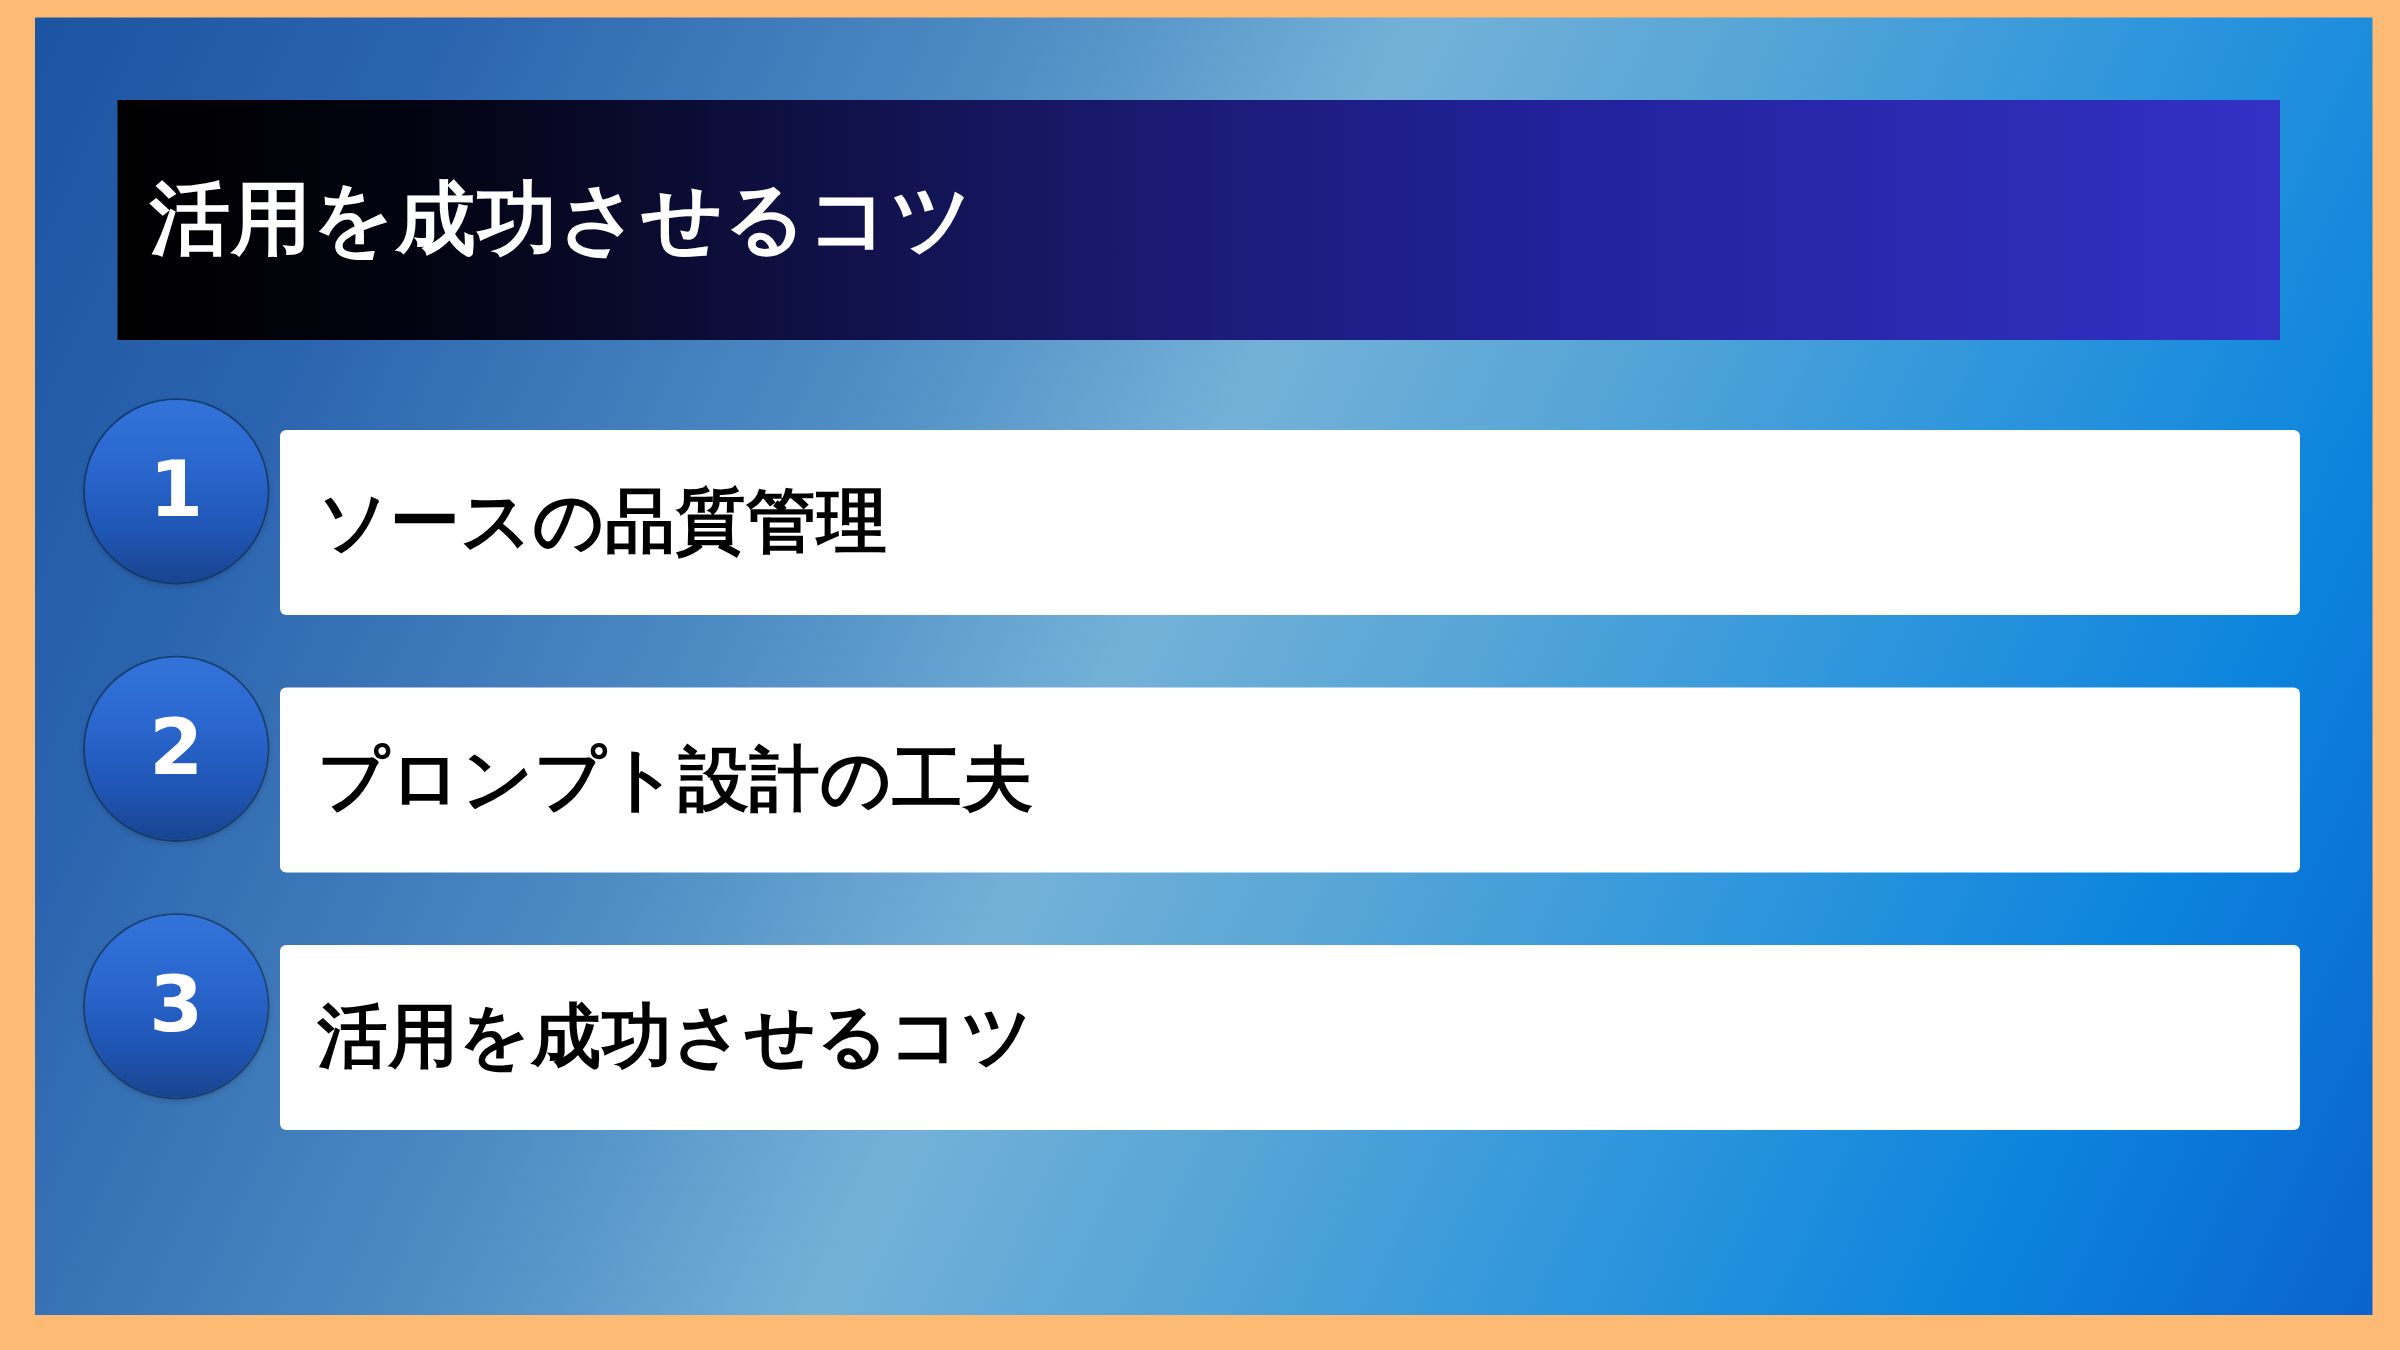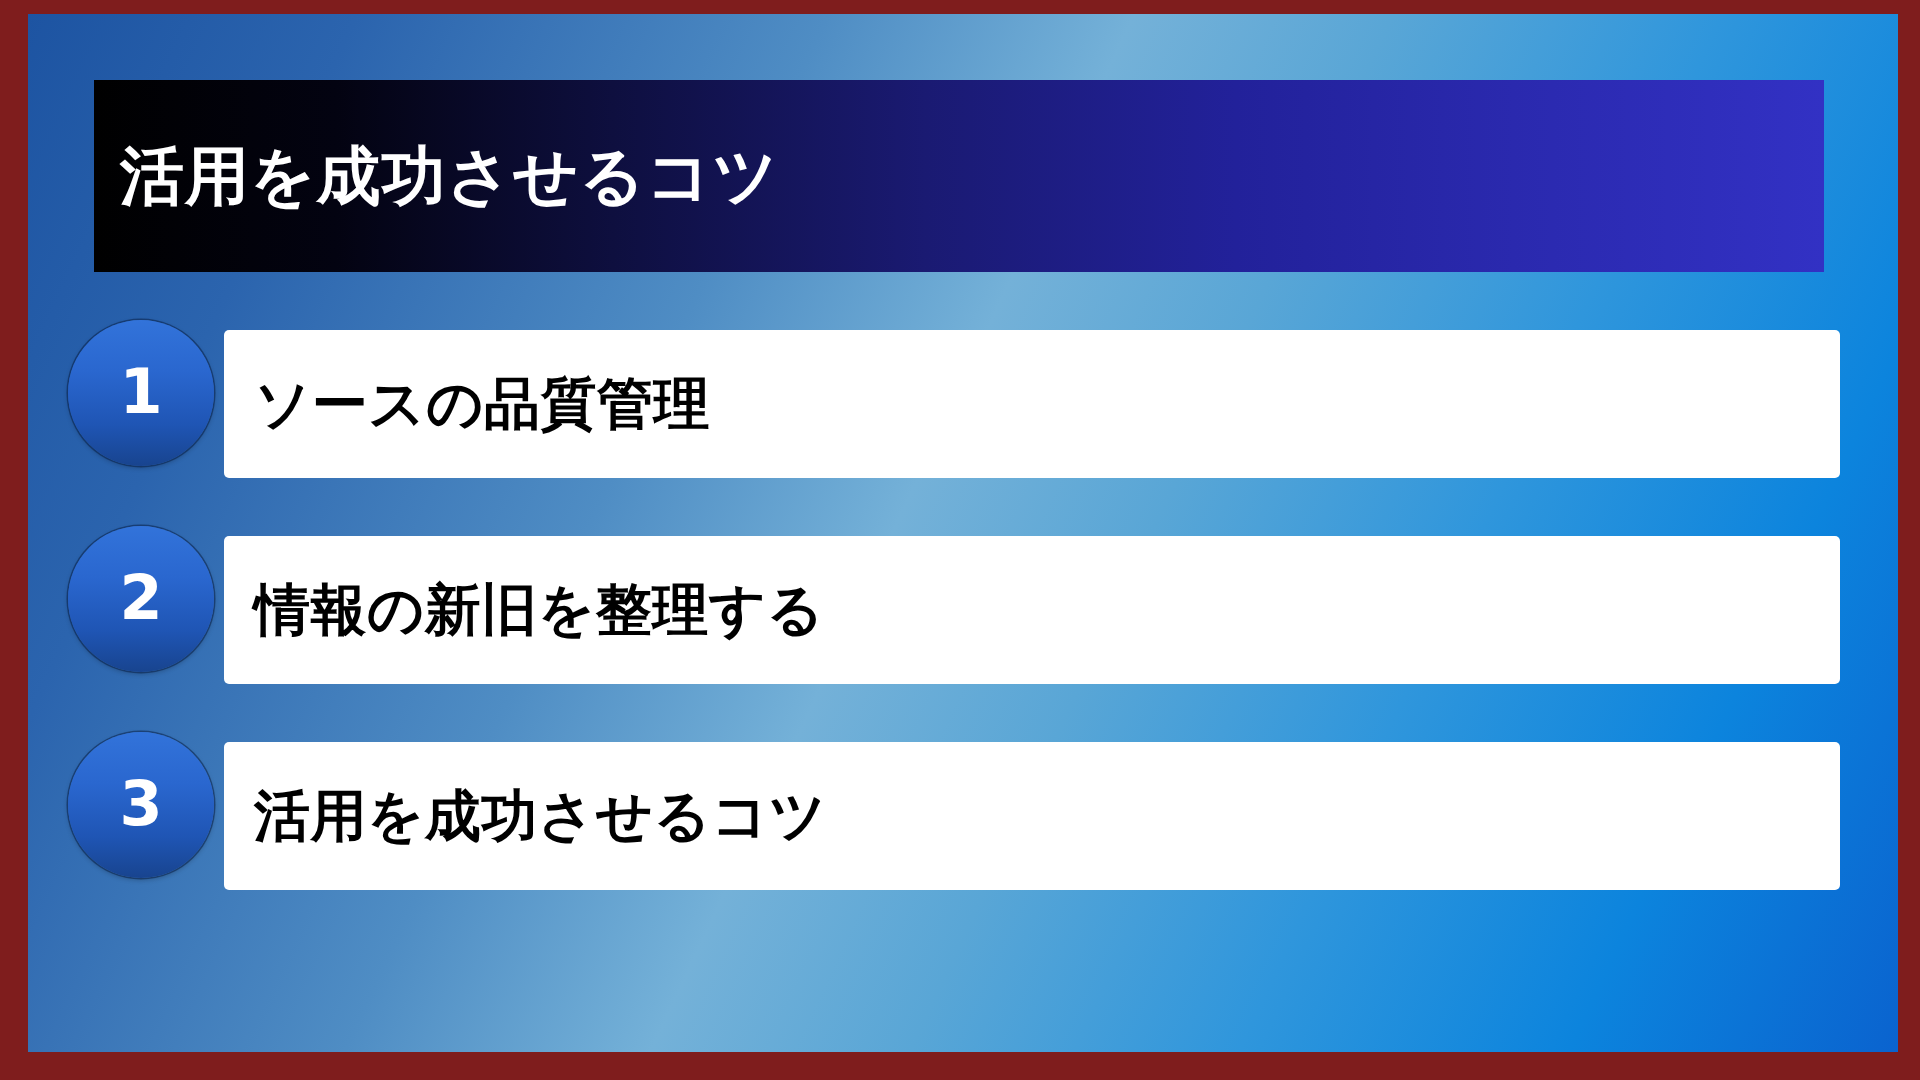--- a/index.html
+++ b/index.html
@@ -13,21 +13,21 @@
     overflow: hidden;
     font-family: "DejaVu Sans", "Liberation Sans", sans-serif;
   }
 
   
   .slide {
     position: relative;
     width: 1920px;
     height: 1080px;
     box-sizing: border-box;
-    background: #7f1d1d;      
+    background: #fdba74;      
     padding: 14px 22px 28px 28px;
   }
 
   .slide-inner {
     position: relative;
     width: 100%;
     height: 100%;
     box-sizing: border-box;
     background:
       linear-gradient(115deg,
@@ -102,21 +102,21 @@
     color: #ffffff;
     font-size: 62px;
     font-weight: bold;
     line-height: 1;
     margin-top: -3px;
   }
 
   .item-card {
     position: absolute;
     left: 196px;
-    top: 10px;
+    top: 24px;
     right: 58px;
     height: 148px;
     background: #ffffff;
     border-radius: 5px;
     display: flex;
     align-items: center;
     z-index: 1;
   }
   .item-label {
     color: #000000;
@@ -147,21 +147,21 @@
         <div class="item-card">
           <div class="item-label">ソースの品質管理</div>
         </div>
       </div>
 
       <div class="item-row">
         <div class="num-circle">
           <span>2</span>
         </div>
         <div class="item-card">
-          <div class="item-label">情報の新旧を整理する</div>
+          <div class="item-label">プロンプト設計の工夫</div>
         </div>
       </div>
 
       <div class="item-row">
         <div class="num-circle">
           <span>3</span>
         </div>
         <div class="item-card">
           <div class="item-label">活用を成功させるコツ</div>
         </div>

